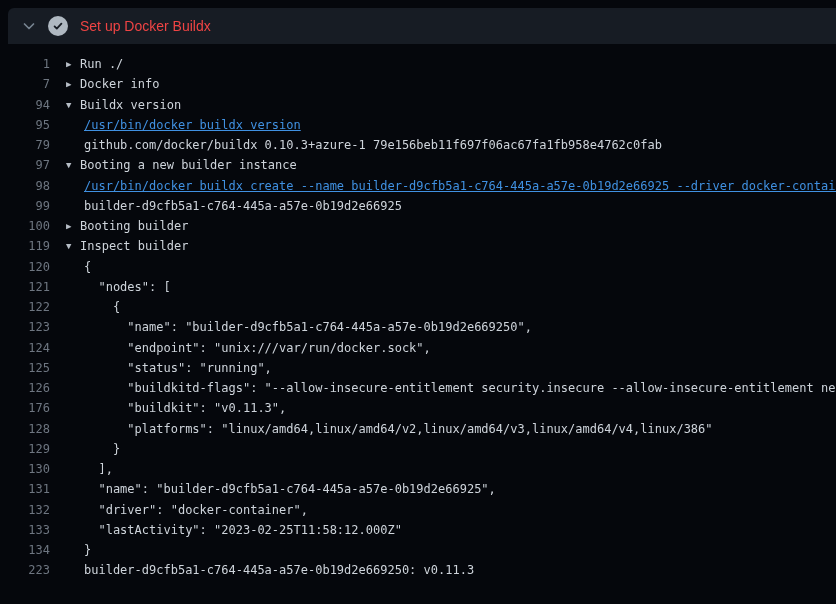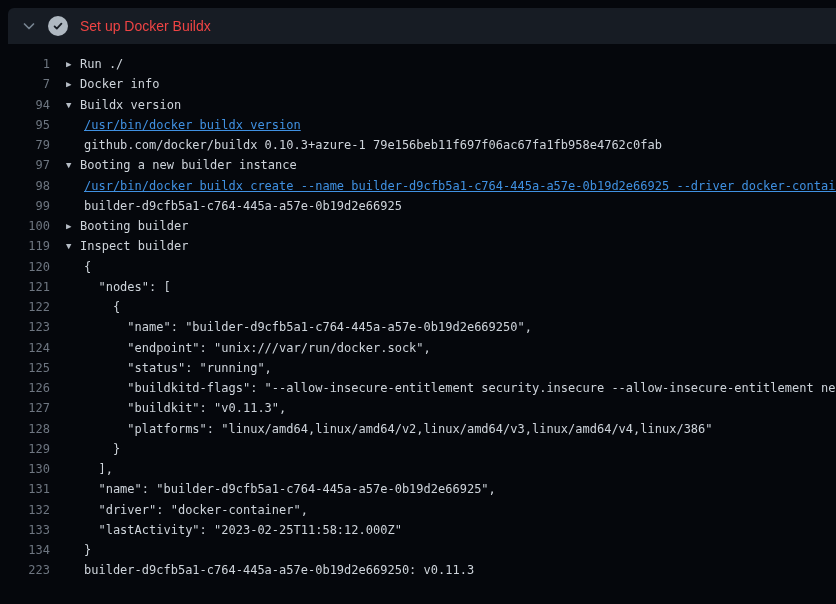--- a/index.html
+++ b/index.html
@@ -157,21 +157,21 @@
   </div>
       <div class="row">
     <span class="ln">125</span>
     <span class="content t-output"><span>      "status": "running",</span></span>
   </div>
       <div class="row">
     <span class="ln">126</span>
     <span class="content t-output"><span>      "buildkitd-flags": "--allow-insecure-entitlement security.insecure --allow-insecure-entitlement network.host",</span></span>
   </div>
       <div class="row">
-    <span class="ln">127</span>
+    <span class="ln">176</span>
     <span class="content t-output"><span>      "buildkit": "v0.11.3",</span></span>
   </div>
       <div class="row">
     <span class="ln">128</span>
     <span class="content t-output"><span>      "platforms": "linux/amd64,linux/amd64/v2,linux/amd64/v3,linux/amd64/v4,linux/386"</span></span>
   </div>
       <div class="row">
     <span class="ln">129</span>
     <span class="content t-output"><span>    }</span></span>
   </div>

